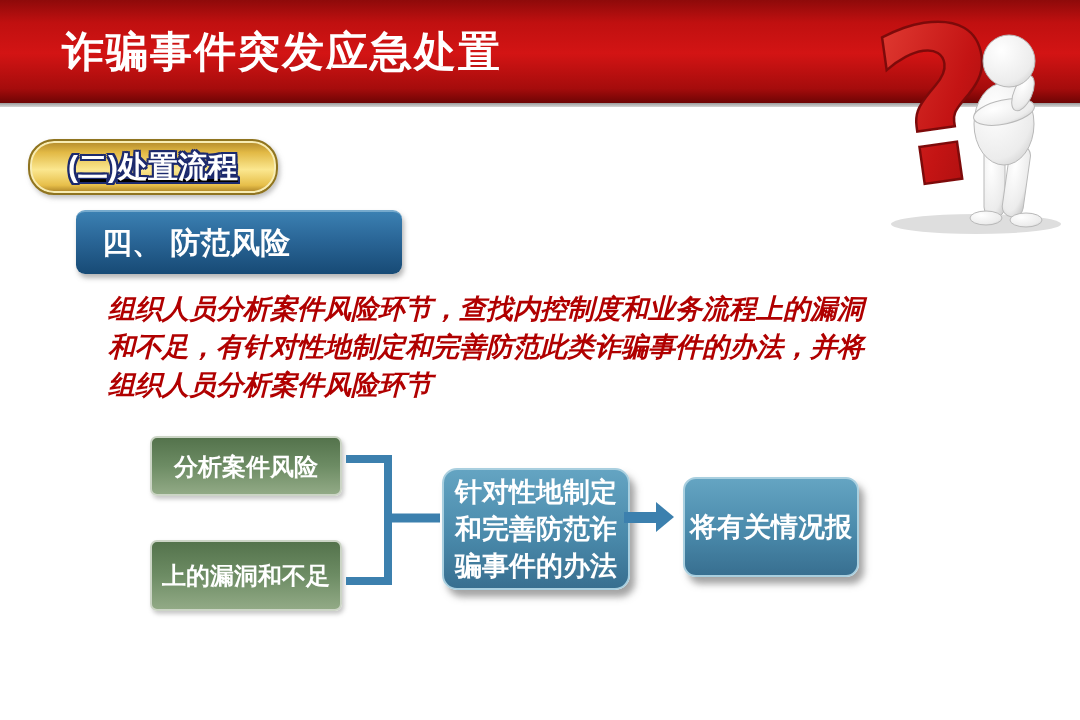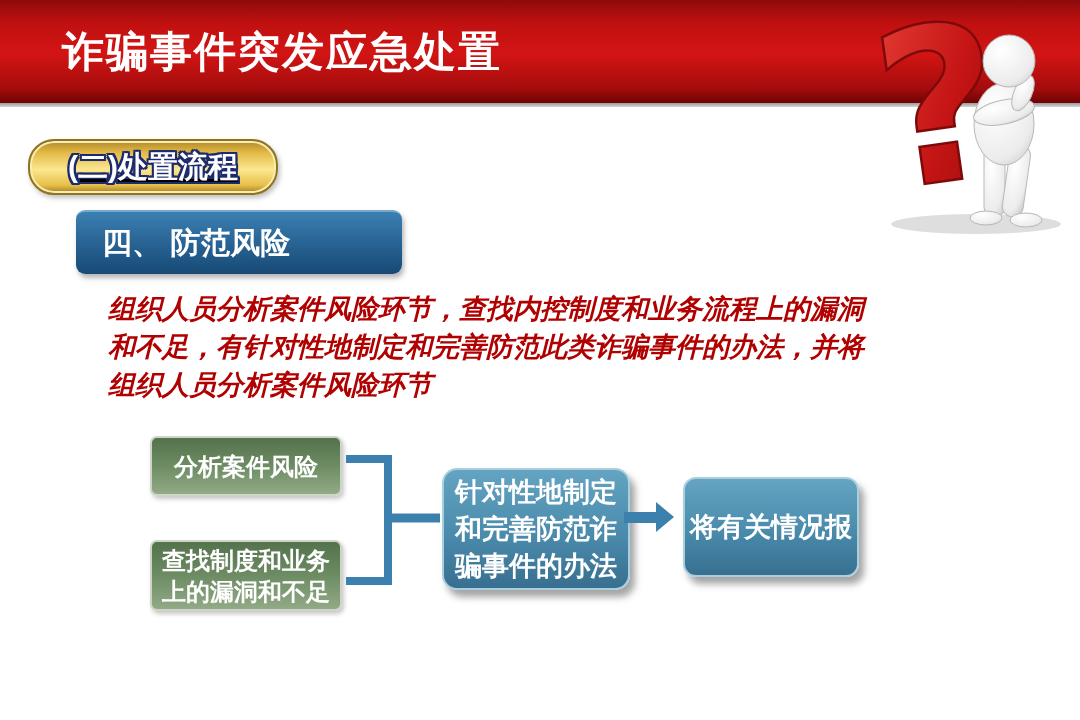--- a/index.html
+++ b/index.html
@@ -130,21 +130,20 @@
     <div>组织人员分析案件风险环节，查找内控制度和业务流程上的漏洞</div>
     <div>和不足，有针对性地制定和完善防范此类诈骗事件的办法，并将</div>
     <div>组织人员分析案件风险环节</div>
   </div>
 
   <div class="flow-box green-box green-box-1">
     <span>分析案件风险</span>
   </div>
 
   <div class="flow-box green-box green-box-2">
-    <span>查找制度和业务</span>
     <span>上的漏洞和不足</span>
   </div>
 
   <svg class="bracket-svg" viewBox="0 0 96 136" xmlns="http://www.w3.org/2000/svg">
     <polyline points="2,7 44,7 44,129 2,129" fill="none" stroke="#3c80ae" stroke-width="8"></polyline>
     <line x1="44" y1="66" x2="96" y2="66" stroke="#3c80ae" stroke-width="9"></line>
   </svg>
 
   <div class="flow-box teal-box teal-box-mid">
     <span>针对性地制定</span>

